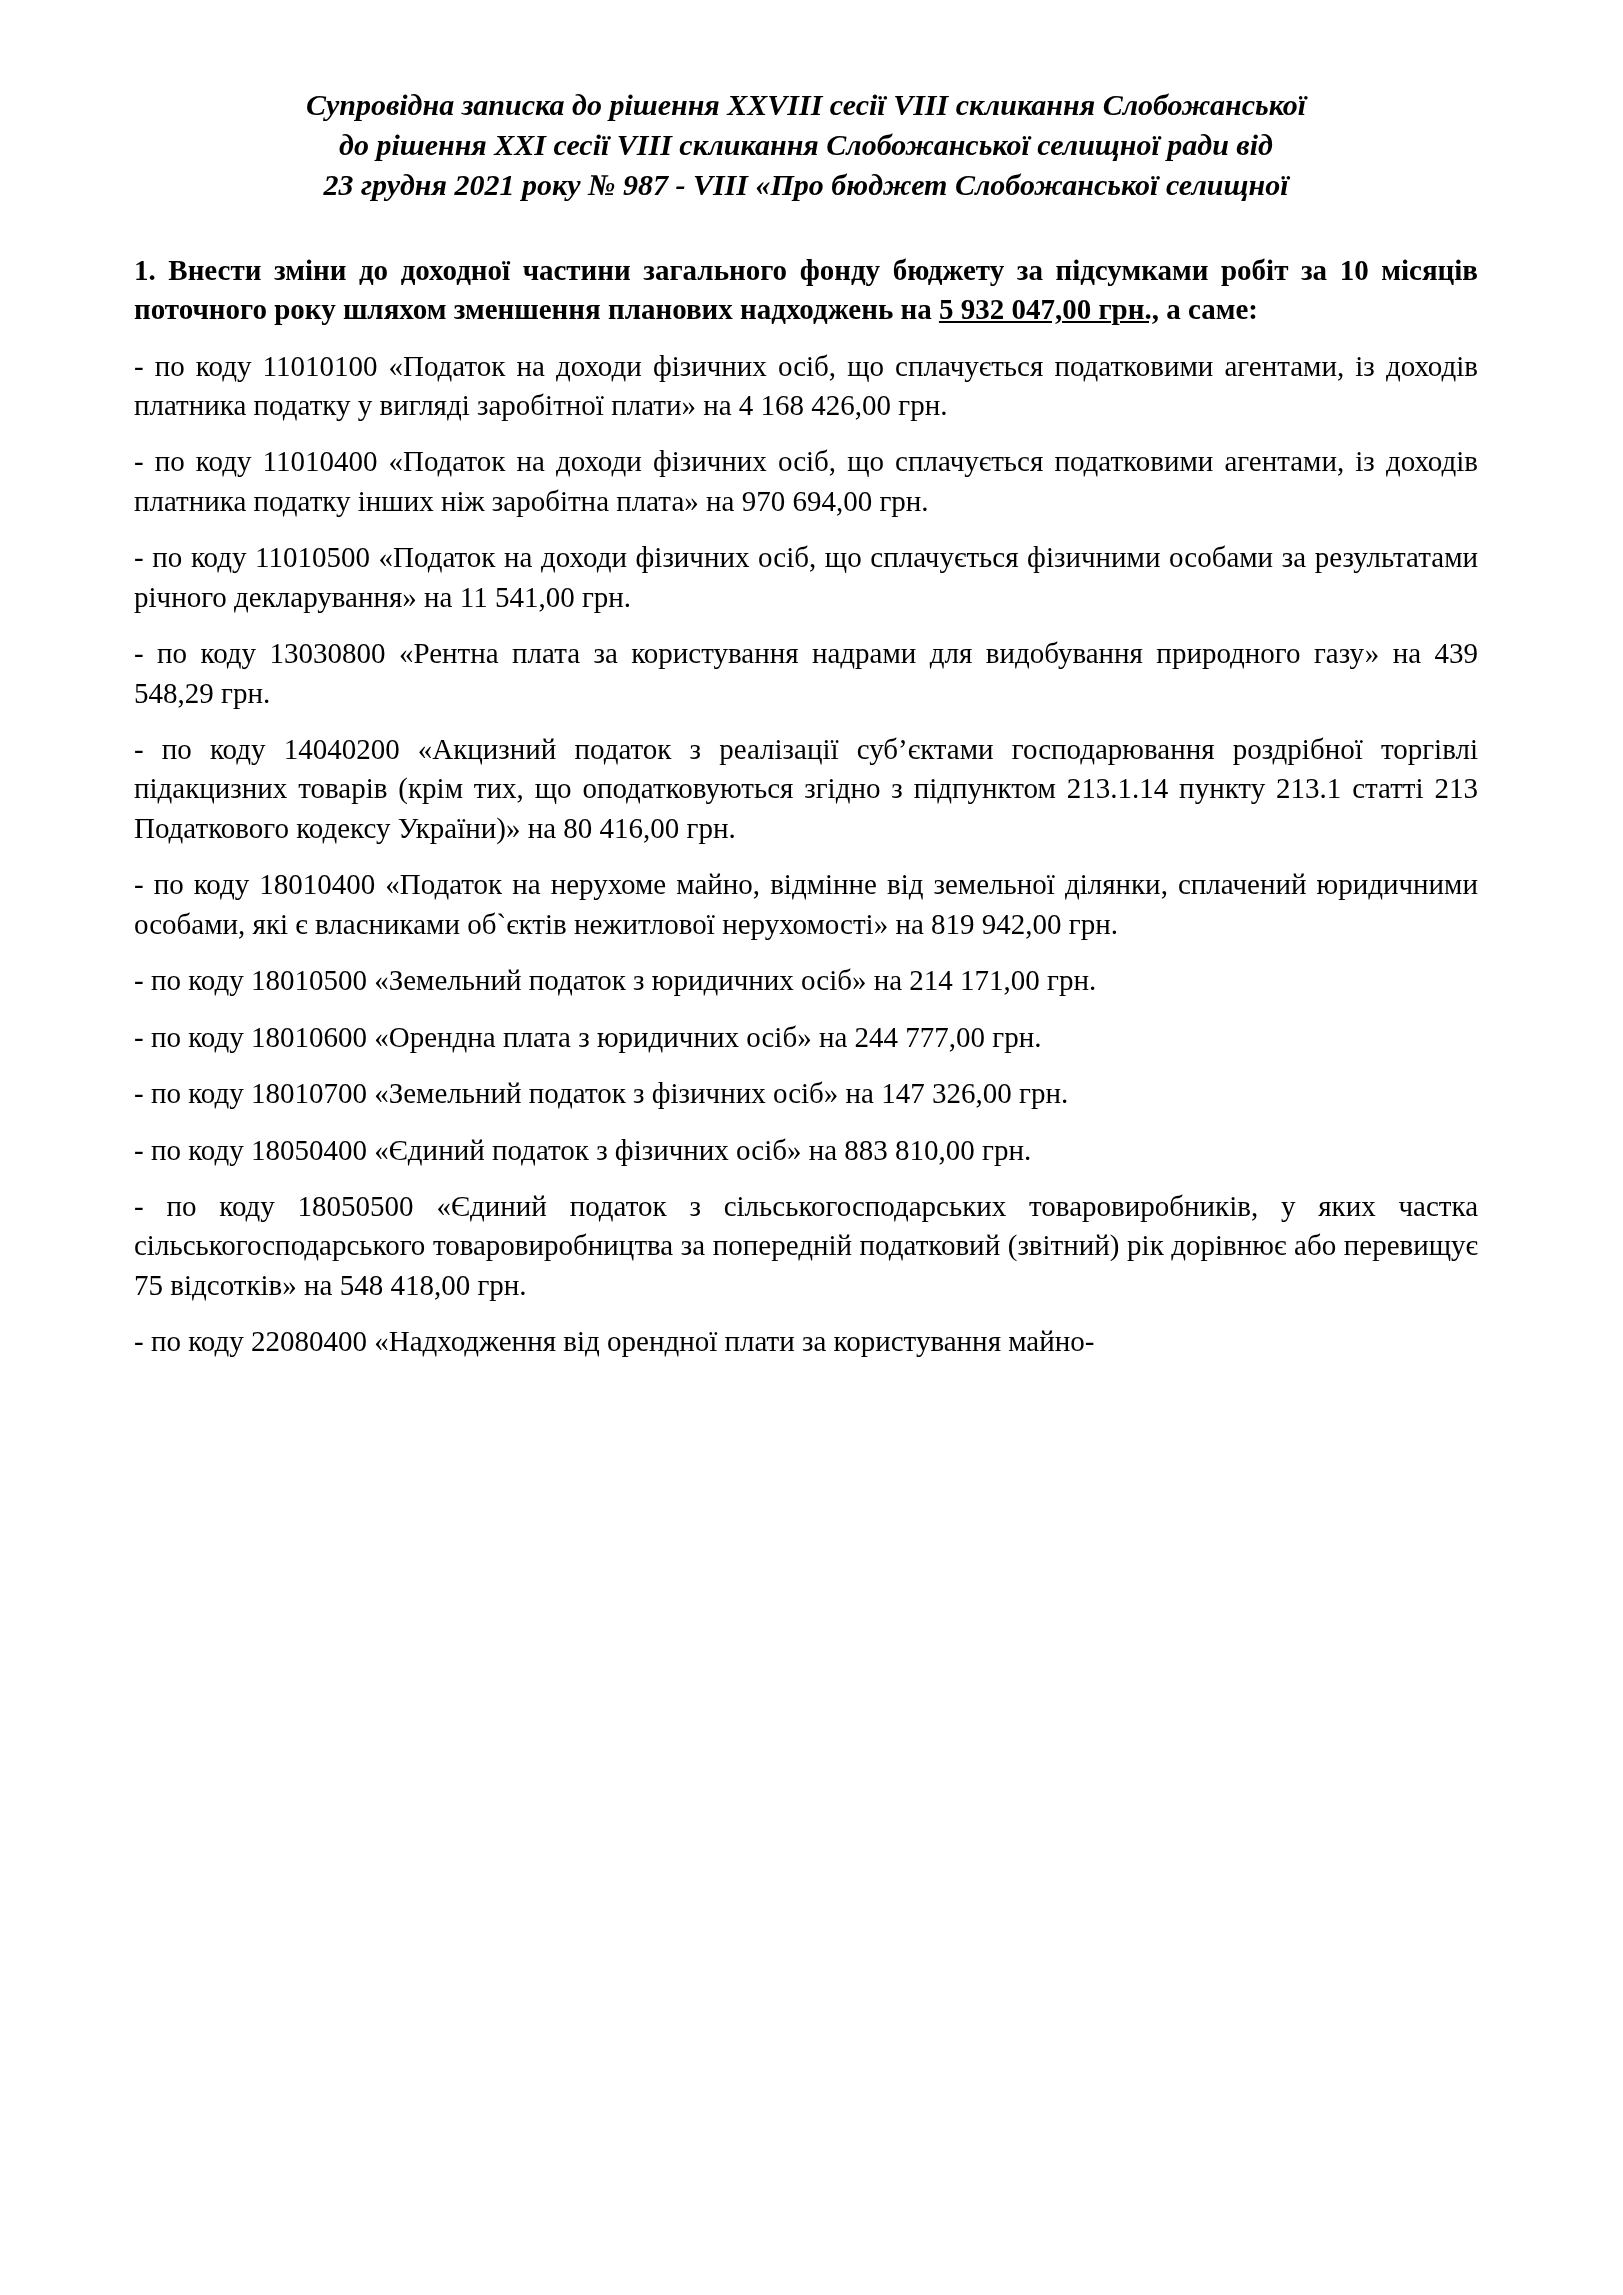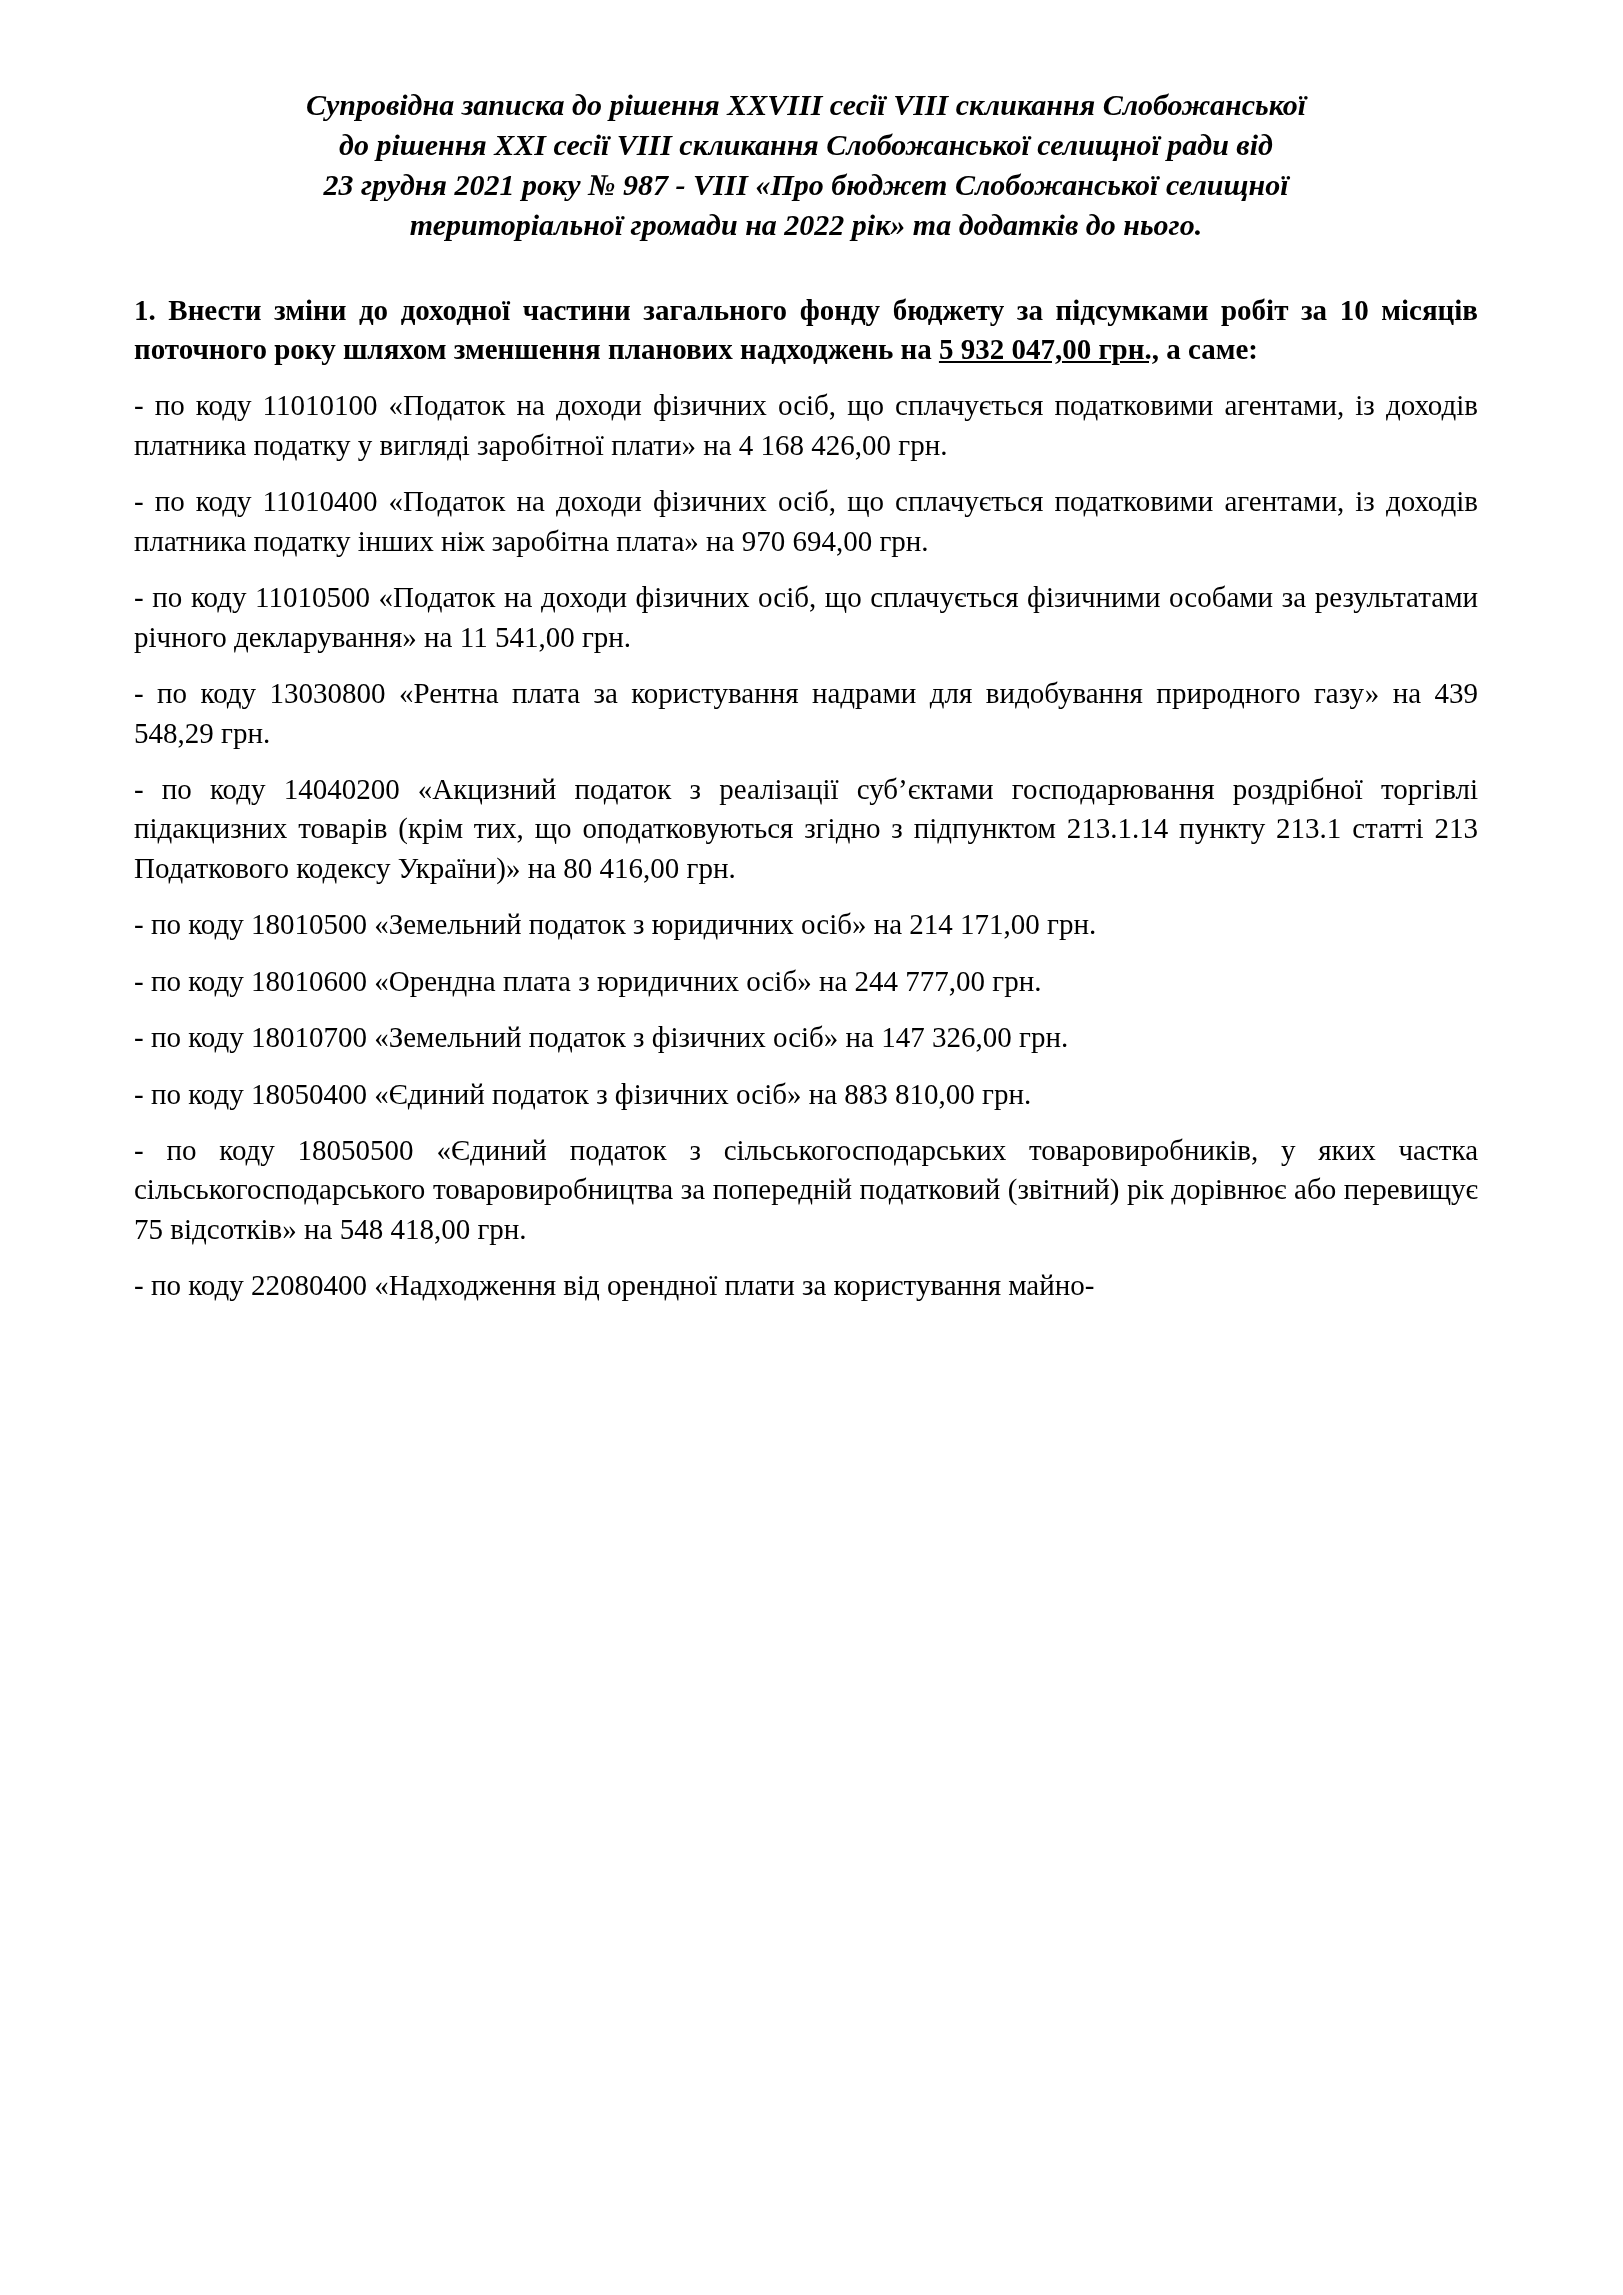--- a/index.html
+++ b/index.html
@@ -60,38 +60,38 @@
 </style>
 </head>
 <body>
 
 <div class="page">
 
   <div class="doc-title">
     <span class="tl">Супровідна записка до рішення XXVIII сесії VIII скликання Слобожанської</span>
     <span class="tl">до рішення XXI сесії VIII скликання Слобожанської селищної ради від</span>
     <span class="tl">23 грудня 2021 року № 987 - VIII «Про бюджет Слобожанської селищної</span>
-    <span class="tl">територіальної громади на 2022 рік» та додатків до нього.</span>
   </div>
 
   <div class="section">
 
     <p class="para clause">
       <span class="b">1.</span>
       <span class="b">Внести зміни до доходної частини загального фонду бюджету за підсумками робіт за 10 місяців поточного року шляхом зменшення планових надходжень на</span>
       <span class="bu">5 932 047,00 грн.,</span>
       <span class="b">а саме:</span>
     </p>
 
 
     <p class="para item">- по коду 11010100 «Податок на доходи фізичних осіб, що сплачується податковими агентами, із доходів платника податку у вигляді заробітної плати» на 4 168 426,00 грн.</p>
     <p class="para item">- по коду 11010400 «Податок на доходи фізичних осіб, що сплачується податковими агентами, із доходів платника податку інших ніж заробітна плата» на 970 694,00 грн.</p>
     <p class="para item">- по коду 11010500 «Податок на доходи фізичних осіб, що сплачується фізичними особами за результатами річного декларування» на 11 541,00 грн.</p>
     <p class="para item">- по коду 13030800 «Рентна плата за користування надрами для видобування природного газу» на 439 548,29 грн.</p>
     <p class="para item">- по коду 14040200 «Акцизний податок з реалізації суб’єктами господарювання роздрібної торгівлі підакцизних товарів (крім тих, що оподатковуються згідно з підпунктом 213.1.14 пункту 213.1 статті 213 Податкового кодексу України)» на 80 416,00 грн.</p>
+    <p class="para item">- по коду 18010400 «Податок на нерухоме майно, відмінне від земельної ділянки, сплачений юридичними особами, які є власниками об`єктів нежитлової нерухомості» на 819 942,00 грн.</p>
     <p class="para item">- по коду 18010500 «Земельний податок з юридичних осіб» на 214 171,00 грн.</p>
     <p class="para item">- по коду 18010600 «Орендна плата з юридичних осіб» на 244 777,00 грн.</p>
     <p class="para item">- по коду 18010700 «Земельний податок з фізичних осіб» на 147 326,00 грн.</p>
     <p class="para item">- по коду 18050400 «Єдиний податок з фізичних осіб» на 883 810,00 грн.</p>
     <p class="para item">- по коду 18050500 «Єдиний податок з сільськогосподарських товаровиробників, у яких частка сільськогосподарського товаровиробництва за попередній податковий (звітний) рік дорівнює або перевищує 75 відсотків» на 548 418,00 грн.</p>
     <p class="para item">- по коду 22080400 «Надходження від орендної плати за користування майно-</p>
 
   </div>
 </div>
 

